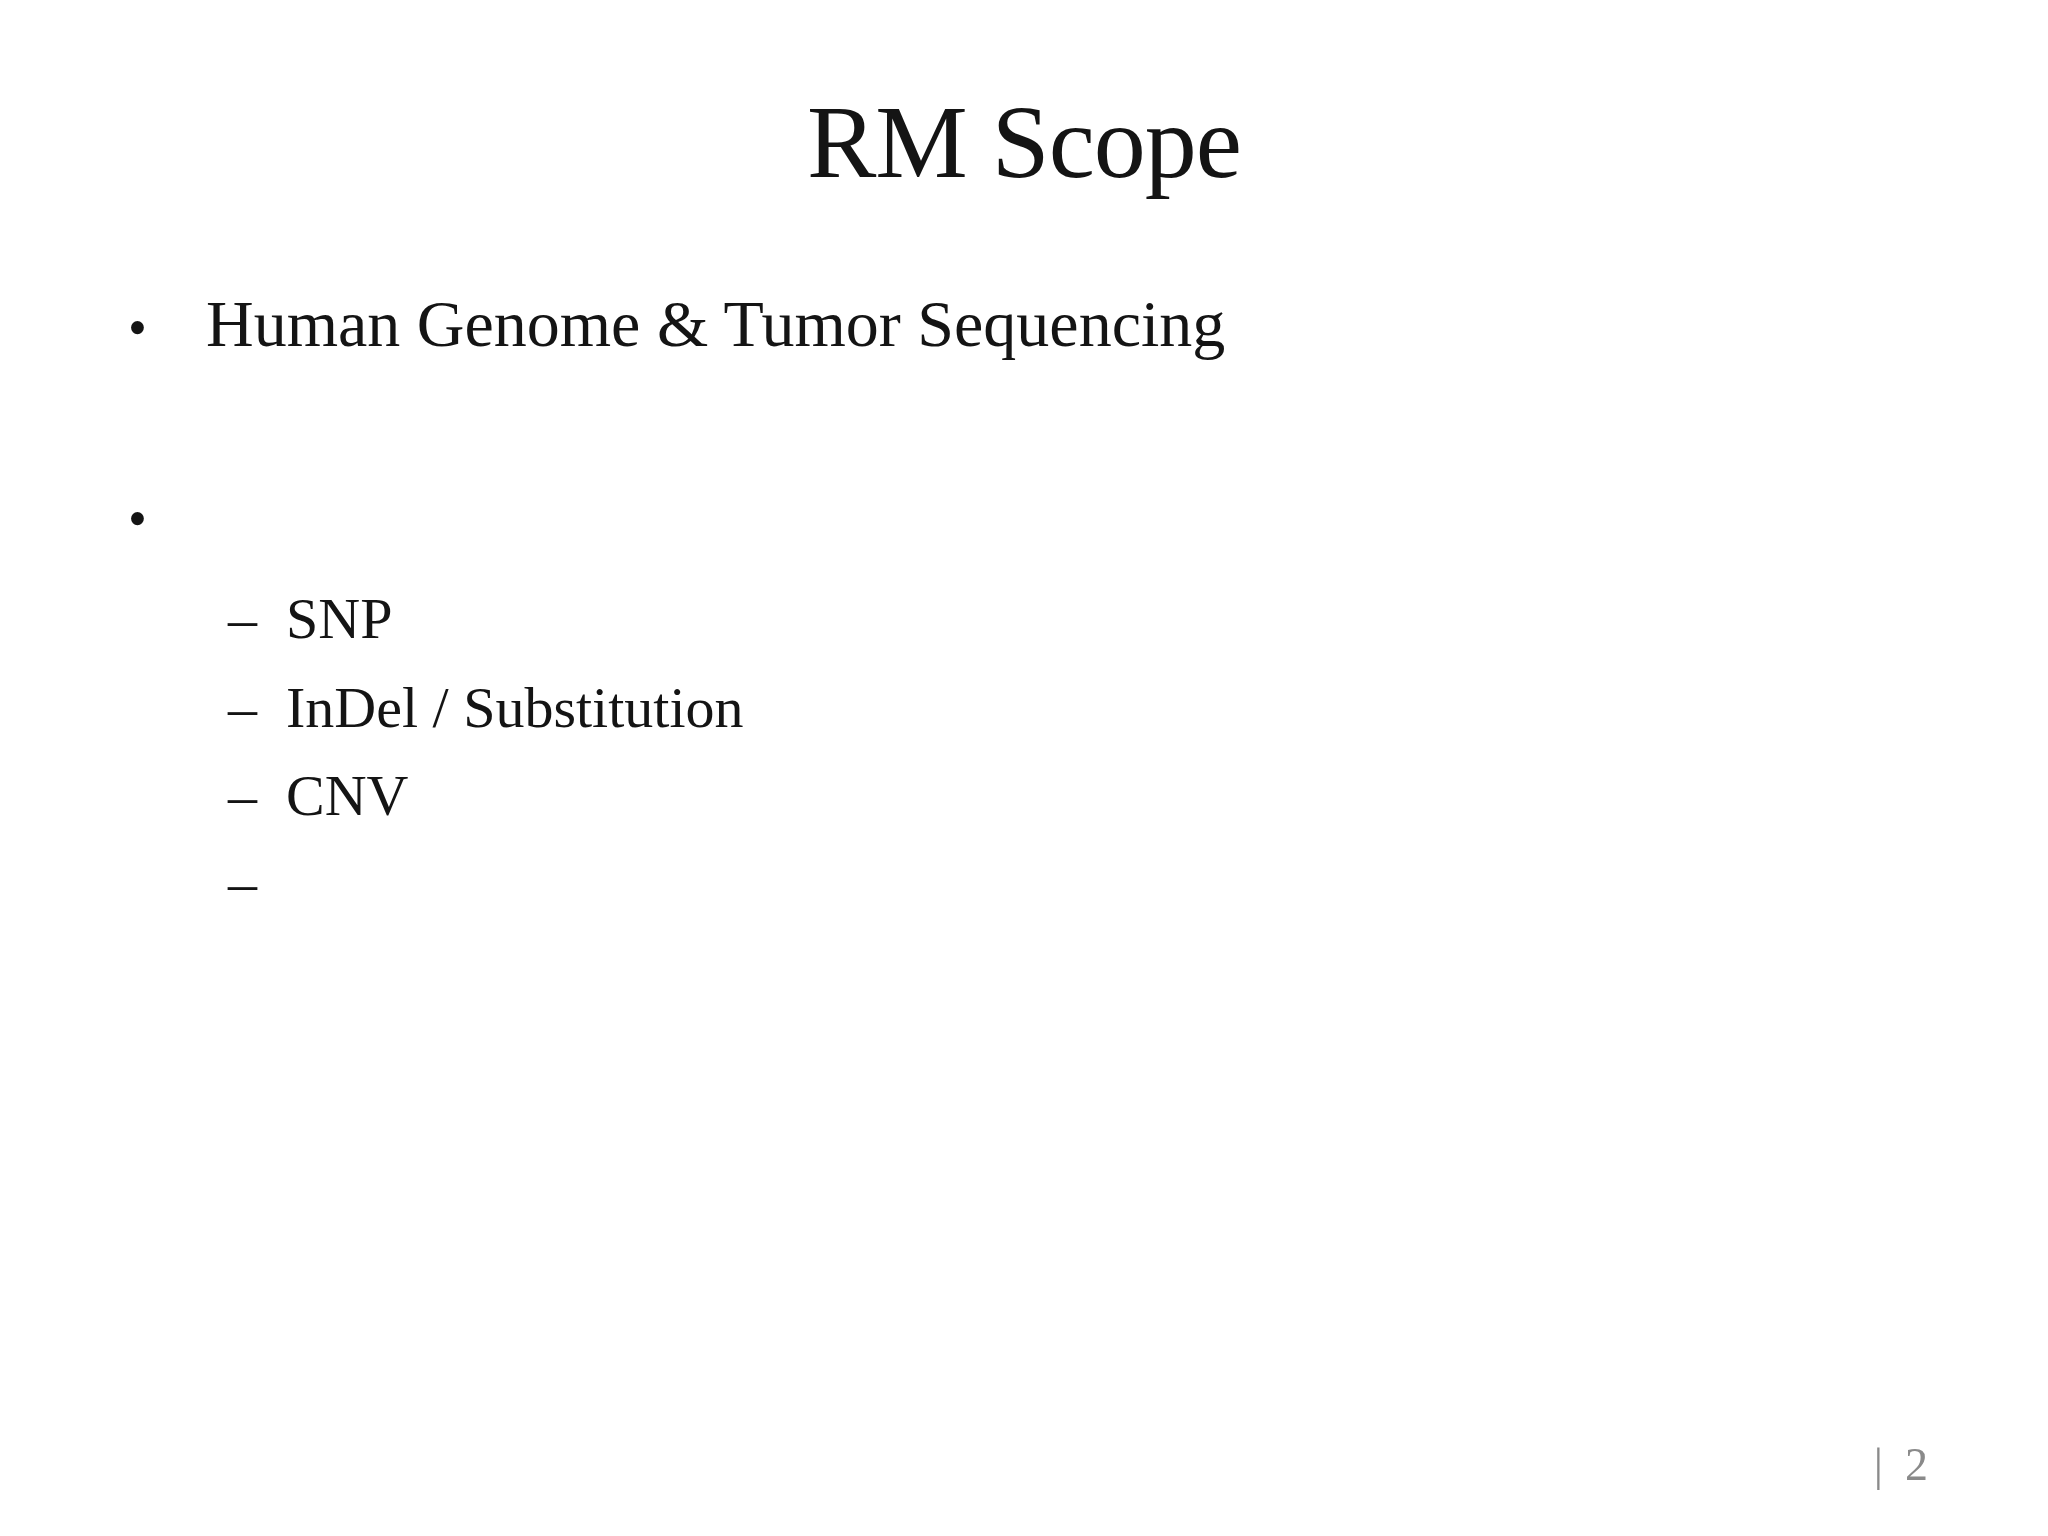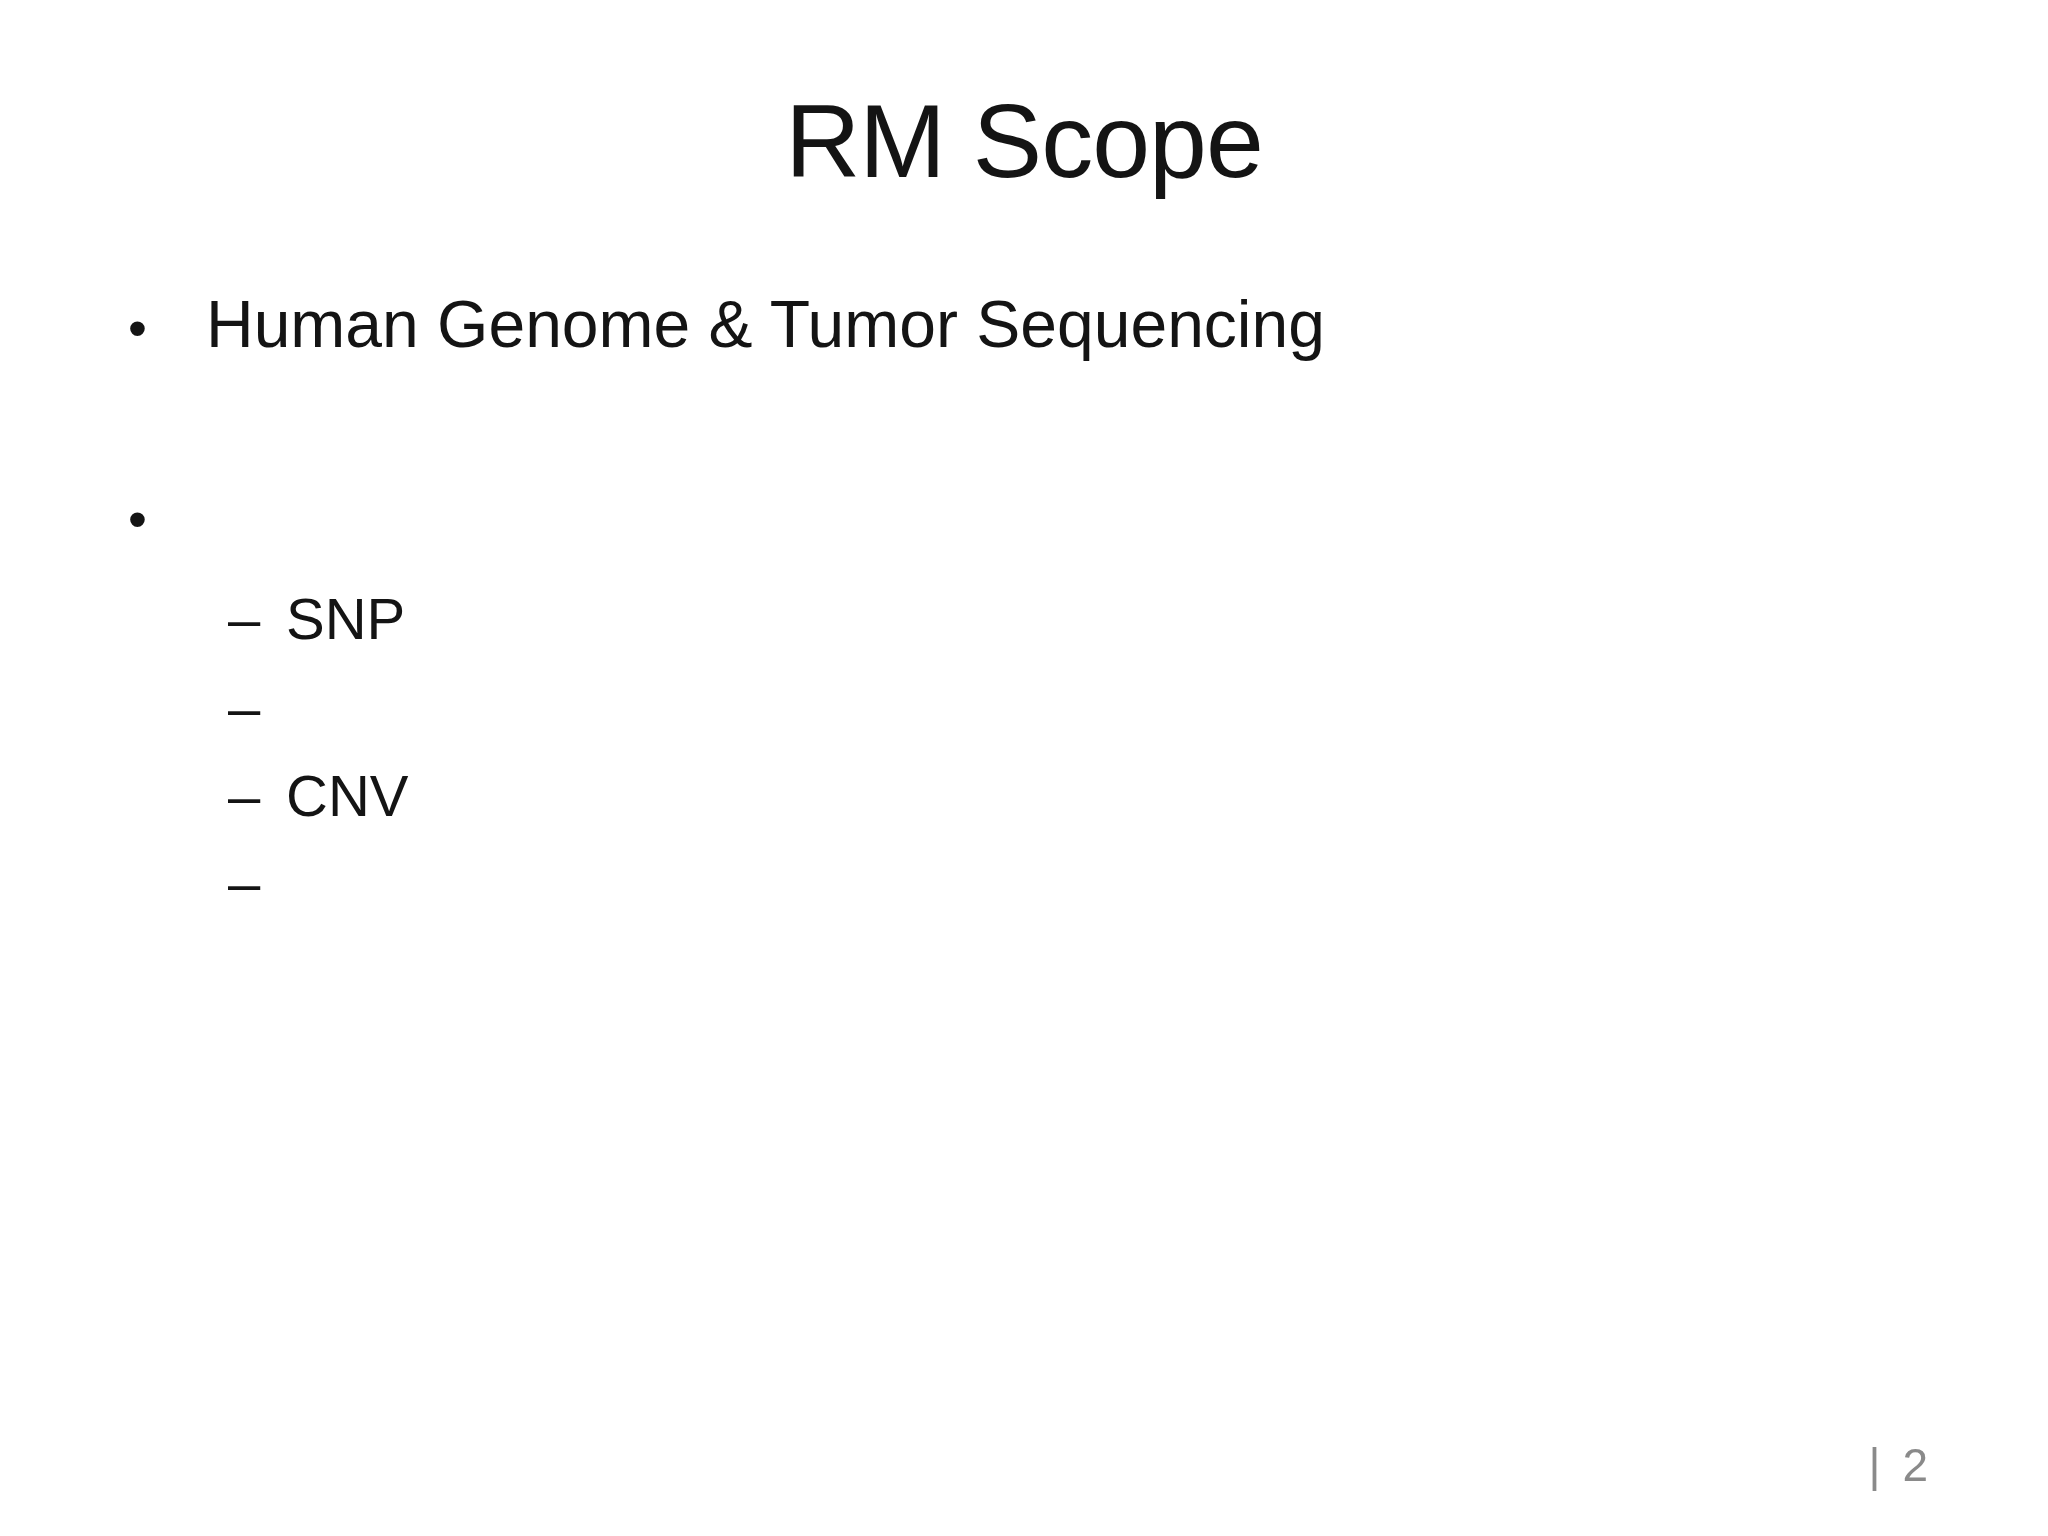--- a/index.html
+++ b/index.html
@@ -5,21 +5,21 @@
   html, body {
     margin: 0;
     padding: 0;
     background: #ffffff;
   }
   .slide {
     position: relative;
     width: 2048px;
     height: 1536px;
     background: #ffffff;
-    font-family: Liberation Sans, sans-serif;
+    font-family: Liberation Serif, serif;
     color: #141414;
     overflow: hidden;
   }
   .slide-title {
     position: absolute;
     top: 82px;
     left: 0;
     right: 0;
     text-align: center;
     font-size: 104px;
@@ -85,20 +85,21 @@
     <span class="marker">•</span>
   </div>
 
   <div class="bullet-line level2 s1">
     <span class="marker">–</span>
     <span class="bullet-text">SNP</span>
   </div>
 
   <div class="bullet-line level2 s2">
     <span class="marker">–</span>
+    <span class="bullet-text">InDel / Substitution</span>
   </div>
 
   <div class="bullet-line level2 s3">
     <span class="marker">–</span>
     <span class="bullet-text">CNV</span>
   </div>
 
   <div class="bullet-line level2 s4">
     <span class="marker">–</span>
   </div>

